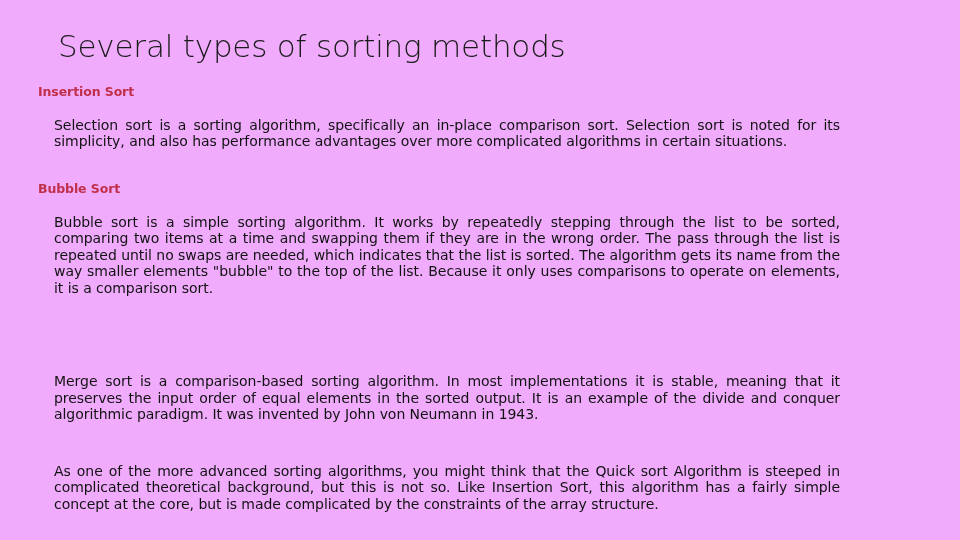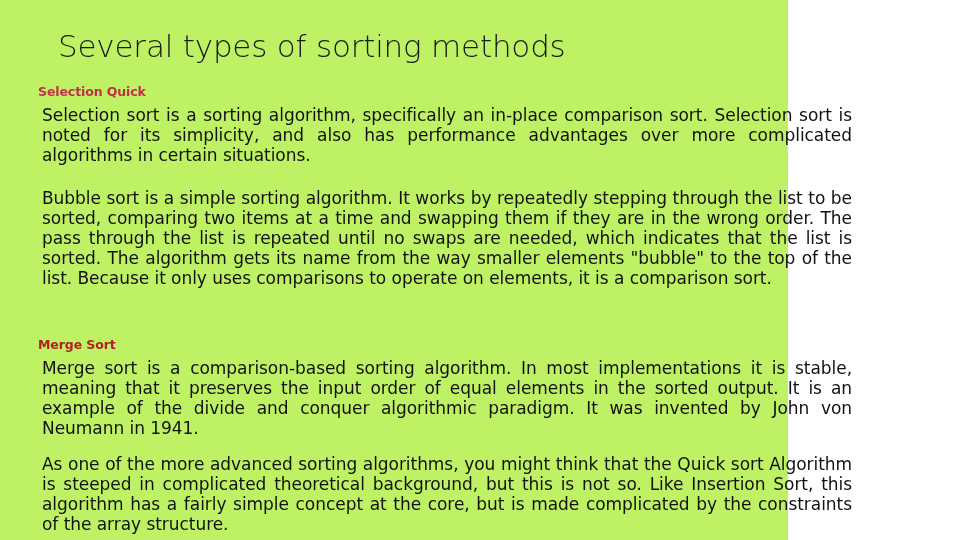--- a/index.html
+++ b/index.html
@@ -10,23 +10,23 @@
   body {
     width: 960px;
     height: 540px;
     background: #ffffff;
     font-family: "Liberation Sans", sans-serif;
     color: #000000;
     overflow: hidden;
   }
   .slide {
     position: relative;
-    width: 788px;
+    width: 960px;
     height: 540px;
-    background: #bef264;
+    background: #f0abfc;
     box-sizing: border-box;
   }
   .slide-title {
     position: absolute;
     left: 58px;
     top: 29px;
     font-family: "DejaVu Sans", sans-serif;
     font-size: 31px;
     font-weight: 300;
     letter-spacing: -0.2px;
@@ -51,64 +51,64 @@
     letter-spacing: -0.1px;
     line-height: 1.35;
     margin: 0 0 3px 0;
     padding: 0;
   }
   .section-heading.dark {
     color: #B22026;
   }
   .section-body {
     font-family: "DejaVu Sans", sans-serif;
-    font-size: 17px;
+    font-size: 14px;
     font-weight: normal;
     color: #121212;
     line-height: 1.18;
     text-align: justify;
     text-justify: inter-word;
-    margin: 4px;
+    margin: 16px;
     padding: 0;
     letter-spacing: -0.05px;
   }
   .gap-selection { height: 8px; }
   .gap-insertion { height: 7px; }
   .gap-merge     { height: 45px; }
   .gap-quick     { height: 8px; }
   .spacer { width: 100%; }
 </style>
 </head>
 <body>
 
 <div class="slide">
 
   <div class="slide-title">Several types of sorting methods</div>
 
   <div class="content">
 
     <div class="section">
-      <div class="section-heading">Selection Quick</div>
+      <div class="section-heading">Insertion Sort</div>
       <p class="section-body">Selection sort is a sorting algorithm, specifically an in-place comparison sort. Selection sort is noted for its simplicity, and also has performance advantages over more complicated algorithms in certain situations.</p>
     </div>
 
     <div class="spacer gap-selection"></div>
 
 
     <div class="spacer gap-insertion"></div>
 
     <div class="section">
+      <div class="section-heading">Bubble Sort</div>
       <p class="section-body">Bubble sort is a simple sorting algorithm. It works by repeatedly stepping through the list to be sorted, comparing two items at a time and swapping them if they are in the wrong order. The pass through the list is repeated until no swaps are needed, which indicates that the list is sorted. The algorithm gets its name from the way smaller elements "bubble" to the top of the list. Because it only uses comparisons to operate on elements, it is a comparison sort.</p>
     </div>
 
     <div class="spacer gap-merge"></div>
 
     <div class="section">
-      <div class="section-heading dark">Merge Sort</div>
-      <p class="section-body">Merge sort is a comparison-based sorting algorithm. In most implementations it is stable, meaning that it preserves the input order of equal elements in the sorted output. It is an example of the divide and conquer algorithmic paradigm. It was invented by John von Neumann in 1941.</p>
+      <p class="section-body">Merge sort is a comparison-based sorting algorithm. In most implementations it is stable, meaning that it preserves the input order of equal elements in the sorted output. It is an example of the divide and conquer algorithmic paradigm. It was invented by John von Neumann in 1943.</p>
     </div>
 
     <div class="spacer gap-quick"></div>
 
     <div class="section">
       <p class="section-body">As one of the more advanced sorting algorithms, you might think that the Quick sort Algorithm is steeped in complicated theoretical background, but this is not so. Like Insertion Sort, this algorithm has a fairly simple concept at the core, but is made complicated by the constraints of the array structure.</p>
     </div>
 
   </div>
 </div>

